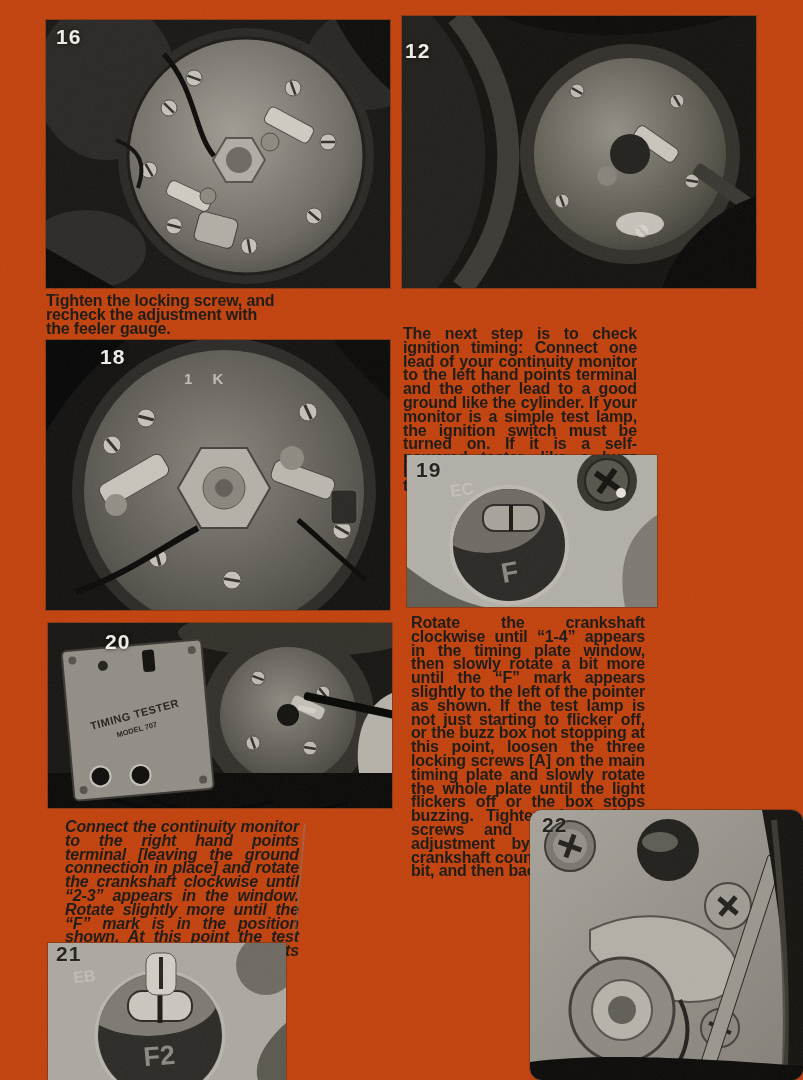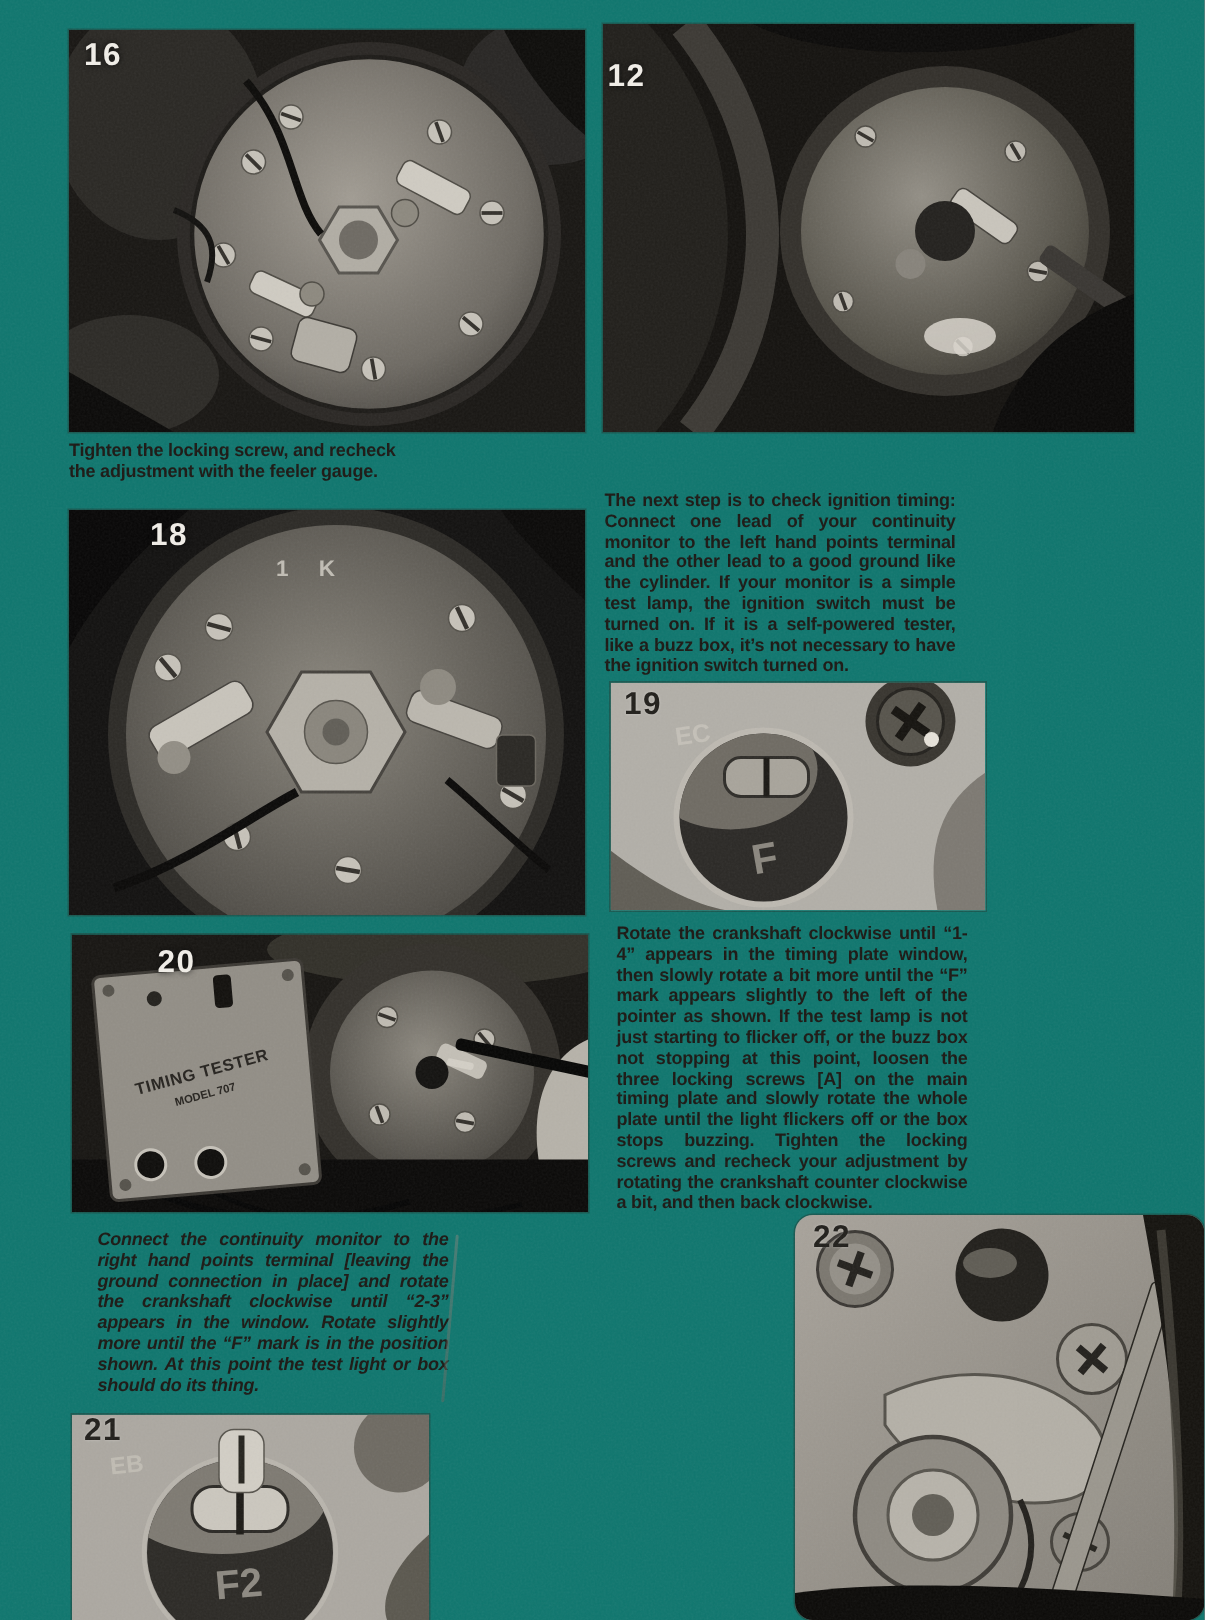--- a/index.html
+++ b/index.html
@@ -1,18 +1,18 @@
 <!DOCTYPE html>
 <html><head>
 <meta charset="utf-8">
 <style>
   html,body{margin:0;padding:0;background:#888;}
   .page{
     position:relative;width:803px;height:1080px;margin:0 auto;overflow:hidden;
-    background:#0f766e;
+    background:#c2410c;
     font-family:"Liberation Sans","DejaVu Sans",sans-serif;
     color:#1b1814;
   }
   .grain{position:absolute;left:0;top:0;z-index:10;pointer-events:none;}
   figure{margin:0;}
   .photo{position:absolute;overflow:hidden;box-shadow:0 0 0 1px rgba(40,36,30,.35);}
   .photo svg{display:block;}
   .f16{left:46px;top:20px;width:344px;height:268px;}
   .f17{left:402px;top:16px;width:354px;height:272px;}
   .f18{left:46px;top:340px;width:344px;height:270px;}
@@ -24,21 +24,21 @@
     position:absolute;font-size:21px;font-weight:700;letter-spacing:1px;line-height:1;
     font-family:"Liberation Sans","DejaVu Sans",sans-serif;
   }
   .fig-num.light{color:#f1eee8;text-shadow:0 0 4px rgba(0,0,0,.8);}
   .fig-num.dark{color:#211f1b;text-shadow:0 0 2px rgba(255,255,255,.35);}
   .n16{left:10px;top:6px;} .n17{left:3px;top:24px;} .n18{left:10px;top:6px;margin-left:44px;}
   .n19{left:9px;top:4px;} .n20{left:12px;top:8px;margin-left:45px;} .n21{left:8px;top:0px;}
   .n22{left:12px;top:4px;}
   .cap,.para{
     position:absolute;margin:0;font-weight:700;color:#1b1814;
-    font-size:12px;line-height:13.8px;letter-spacing:-0.15px;
+    font-size:16px;line-height:13.8px;letter-spacing:-0.15px;
   }
   .cap16{left:46px;top:294px;width:235px;text-align:left;}
   .cap17{right:47px;top:297px;width:330px;text-align:right;}
   .para{text-align:justify;}
   .p1{left:403px;top:327px;width:234px;}
   .p2{left:411px;top:616px;width:234px;}
   .p3{left:65px;top:820px;width:234px;font-style:italic;}
   .p4{left:291px;top:923px;width:236px;text-align-last:right;}
   .crease{
     position:absolute;left:299px;top:823px;width:2px;height:112px;

